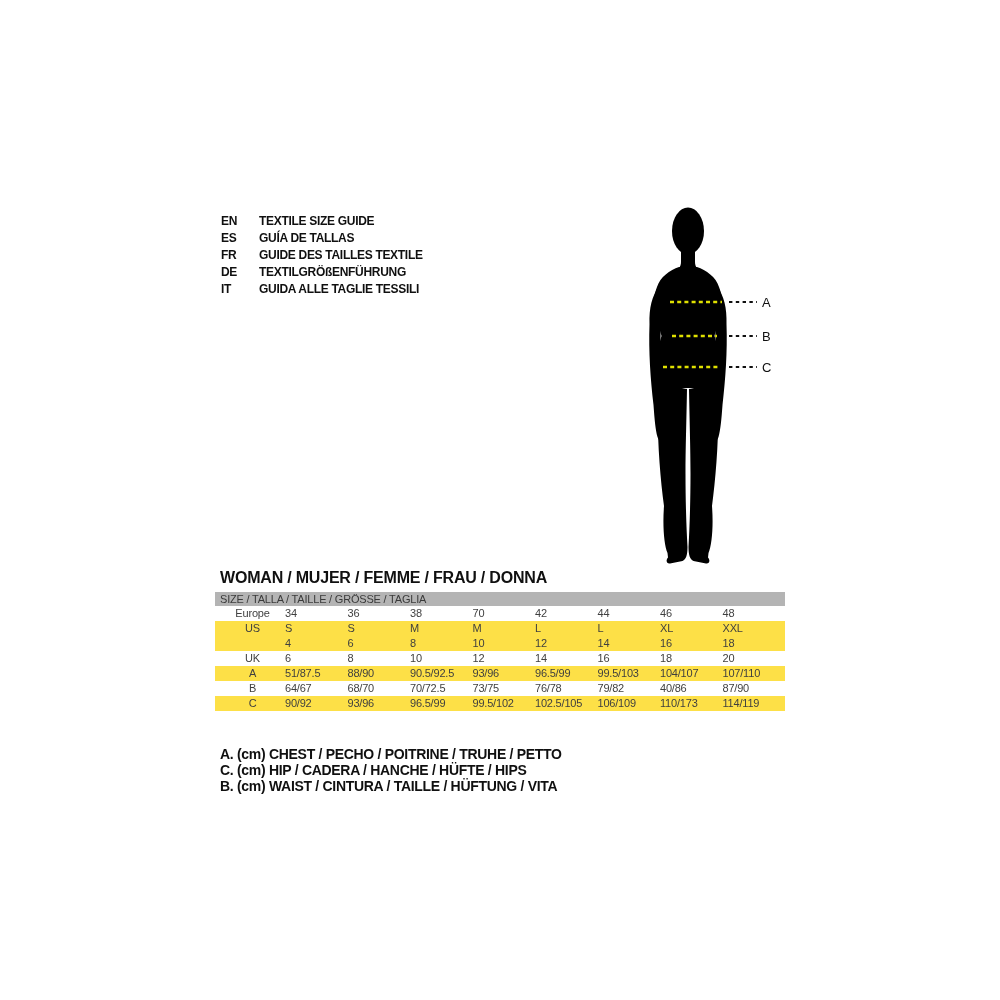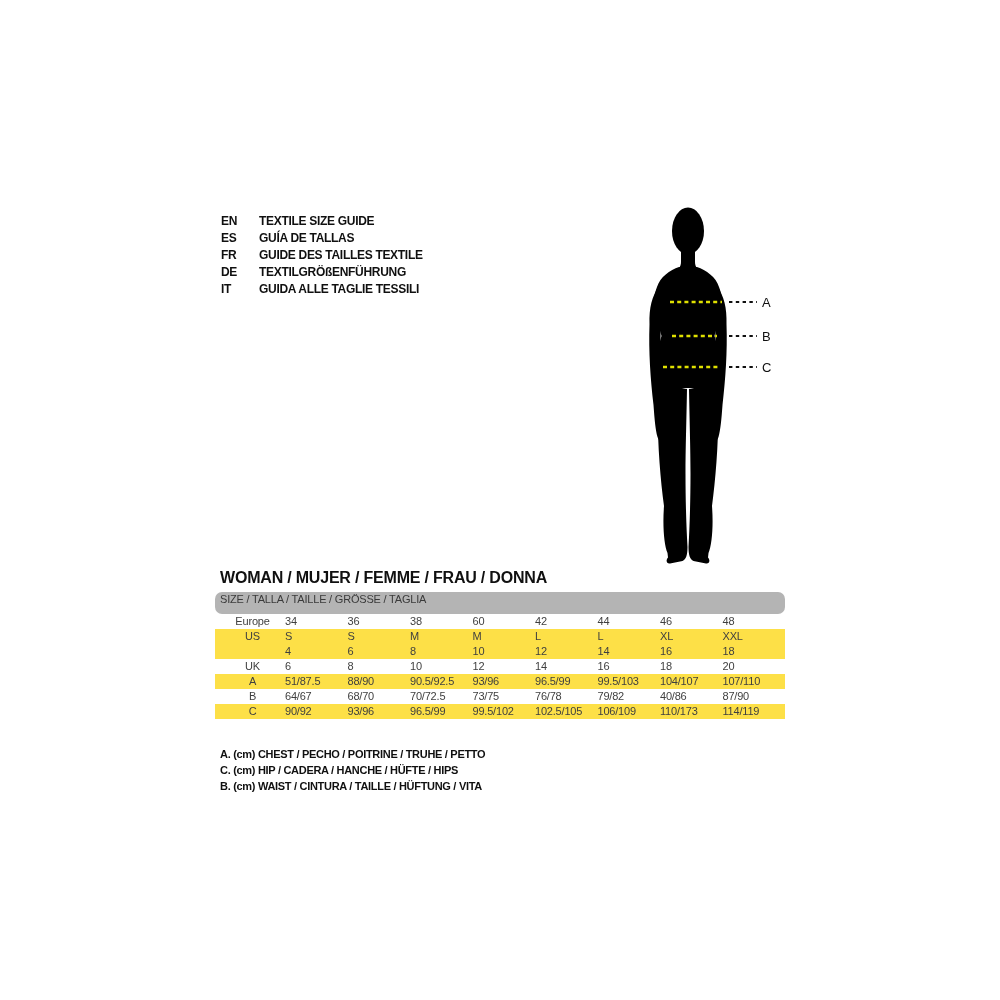--- a/index.html
+++ b/index.html
@@ -15,30 +15,30 @@
   .lang-title{white-space:nowrap;}
   
   .figure-wrap{position:absolute;left:600px;top:204px;width:180px;height:364px;}
   .figure-wrap svg{display:block;}
   .measure-letter{font-family:"Liberation Sans","DejaVu Sans",sans-serif;font-size:13px;fill:#101010;}
   
   .gender-heading{position:absolute;left:220px;top:569px;font-size:16px;font-weight:700;letter-spacing:-0.2px;}
   
   .size-table{position:absolute;left:215px;top:592px;width:570px;font-size:11px;color:#3f3f3f;letter-spacing:-0.2px;}
   .size-table-header{
-    background:#b4b4b4;color:#3a3a3a;height:22px;line-height:15px;
-    padding-left:5px;font-size:11px;font-weight:400;border-radius:7px;
+    background:#b4b4b4;color:#3a3a3a;height:14px;line-height:15px;
+    padding-left:5px;font-size:11px;font-weight:400;
   }
   .size-row{display:flex;height:15px;line-height:15px;background:#ffffff;}
   .size-row.shaded{background:#fde047;}
   .size-row .row-label{flex:0 0 65px;padding-left:5px;text-align:center;}
   .size-row .cell{flex:1 1 0;text-align:left;}
   
   .legend{position:absolute;left:220px;top:747px;}
-  .legend-line{font-size:11px;font-weight:700;line-height:15.8px;letter-spacing:-0.3px;white-space:nowrap;}
+  .legend-line{font-size:14px;font-weight:700;line-height:15.8px;letter-spacing:-0.3px;white-space:nowrap;}
 </style>
 </head>
 <body>
 
 <div class="lang-list">
   <div class="lang-row">
     <span class="lang-code">EN</span>
     <span class="lang-title">TEXTILE SIZE GUIDE</span>
   </div>
   <div class="lang-row">
@@ -101,21 +101,21 @@
 <div class="gender-heading">WOMAN / MUJER / FEMME / FRAU / DONNA</div>
 
 <div class="size-table">
   <div class="size-table-header">SIZE / TALLA / TAILLE / GRÖSSE / TAGLIA</div>
   <div id="size-rows">
       <div class="size-row">
     <span class="row-label">Europe</span>
   <span class="cell">34</span>
         <span class="cell">36</span>
         <span class="cell">38</span>
-        <span class="cell">60</span>
+        <span class="cell">70</span>
         <span class="cell">42</span>
         <span class="cell">44</span>
         <span class="cell">46</span>
         <span class="cell">48</span>
       </div>
       <div class="size-row shaded">
     <span class="row-label">US</span>
   <span class="cell">S</span>
         <span class="cell">S</span>
         <span class="cell">M</span>

